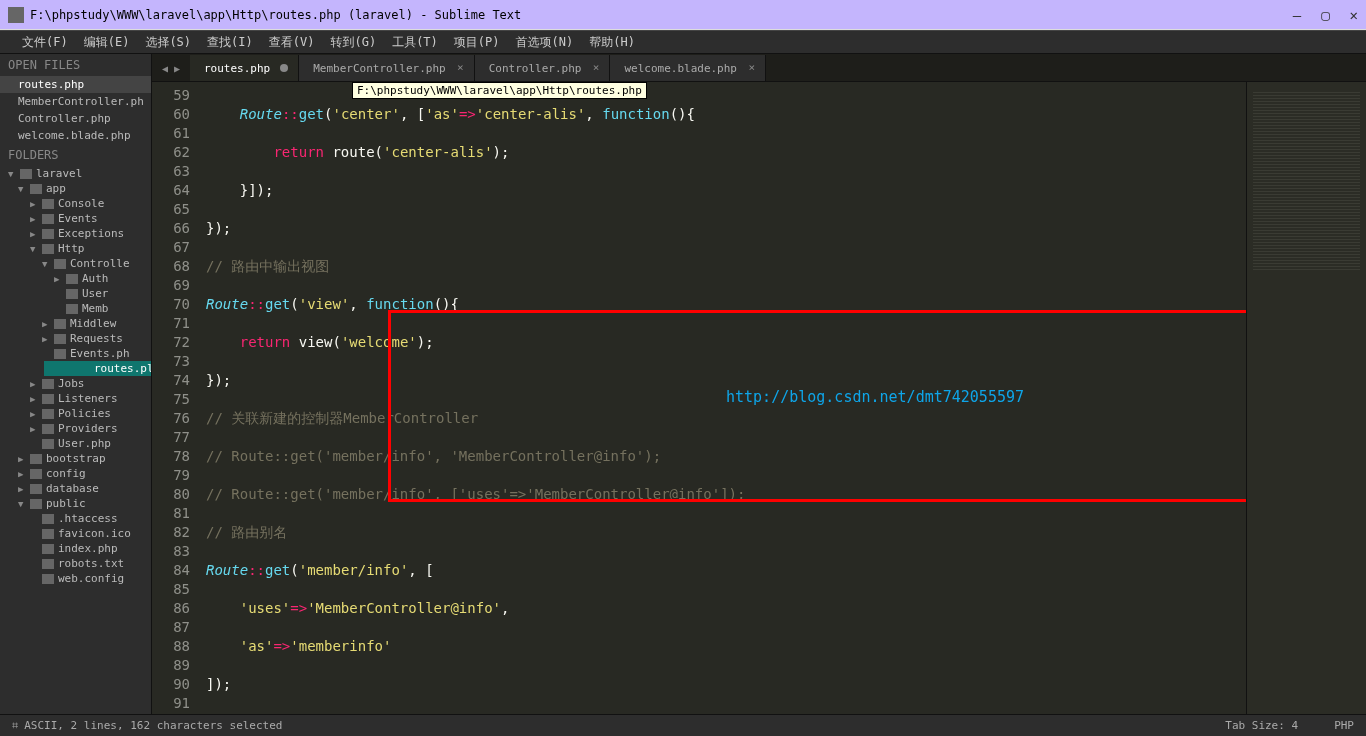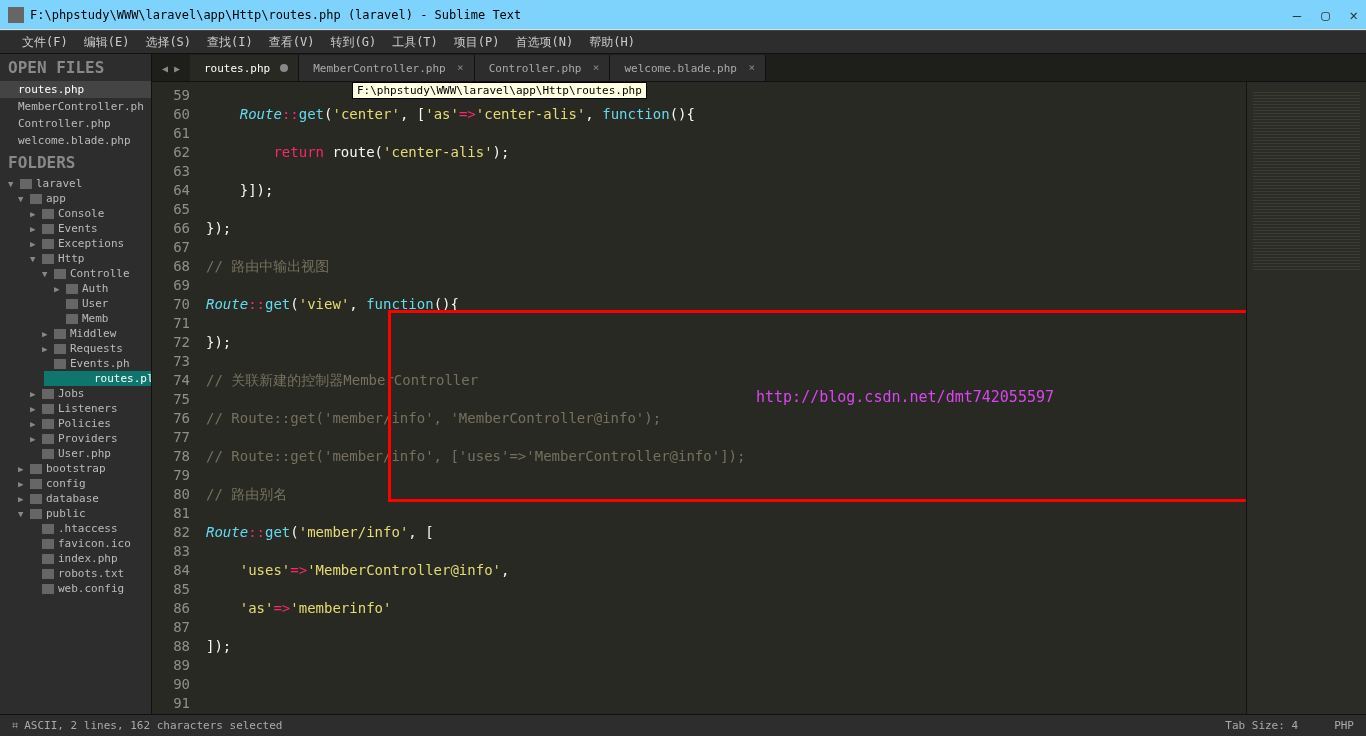--- a/index.html
+++ b/index.html
@@ -1,26 +1,26 @@
 <!DOCTYPE html>
 <html><head>
 <meta charset="utf-8">
 <style>
 * { margin:0; padding:0; box-sizing:border-box; }
 html,body { width:1366px; height:736px; font-family:"Microsoft YaHei",Consolas,monospace; background:#282923; color:#ccc; overflow:hidden; }
-.titlebar { height:30px; background:#7dd3fc; color:#000; display:flex; align-items:center; padding:0 8px; font-size:12px; border-bottom:1px solid #ddd; }
+.titlebar { height:30px; background:#c4b5fd; color:#000; display:flex; align-items:center; padding:0 8px; font-size:12px; border-bottom:1px solid #ddd; }
 .titlebar .app-icon { width:16px; height:16px; background:#666; margin-right:6px; }
 .titlebar .title { flex:1; }
 .titlebar .winbtns { display:flex; gap:20px; font-size:14px; color:#333; }
 .titlebar .winbtns span { cursor:default; }
 .menubar { height:24px; background:#2d2d2d; color:#ccc; display:flex; align-items:center; font-size:12px; padding:0 14px; border-top:1px solid #444; border-bottom:1px solid #111; }
 .menubar .menu-item { padding:0 8px; line-height:24px; }
 .main { display:flex; height:660px; }
 .sidebar { width:152px; background:#2d2d2d; border-right:1px solid #111; font-size:11px; color:#aaa; overflow:hidden; }
-.sidebar .section-label { padding:4px 8px; font-size:16px; color:#888; font-weight:bold; }
+.sidebar .section-label { padding:4px 8px; font-size:12px; color:#888; font-weight:normal; }
 .sidebar .file-item { padding:2px 8px 2px 18px; color:#bbb; white-space:nowrap; overflow:hidden; }
 .sidebar .file-item.sel { background:#444; color:#fff; }
 .sidebar .tree-item { padding:1px 0 1px 8px; white-space:nowrap; color:#bbb; display:flex; align-items:center; gap:4px; }
 .sidebar .tree-item .arrow { width:8px; font-size:9px; color:#888; }
 .sidebar .tree-item .ficon { width:12px; height:10px; background:#666; display:inline-block; }
 .sidebar .ind1{padding-left:18px}.sidebar .ind2{padding-left:30px}.sidebar .ind3{padding-left:42px}.sidebar .ind4{padding-left:54px}
 .sidebar .tree-item.sel { background:#0f766e; color:#fff;margin-left:44px; }
 .tab-strip { height:28px; background:#1e1e1a; display:flex; align-items:flex-end; border-bottom:1px solid #111; }
 .tab-strip .tab-nav { width:38px; height:26px; display:flex; align-items:center; justify-content:center; gap:6px; color:#888; font-size:10px; }
 .tab { height:26px; padding:0 28px 0 14px; font-size:11px; color:#aaa; background:#2d2d2d; border-right:1px solid #111; position:relative; display:flex; align-items:center; }
@@ -31,21 +31,21 @@
 .tooltip { position:absolute; left:200px; top:28px; background:#ffffe1; color:#000; border:1px solid #000; font-size:11px; padding:1px 4px; z-index:10; }
 .editor { flex:1; display:flex; font-family:Consolas,monospace; font-size:14px; line-height:19px; overflow:hidden;justify-content:flex-end; }
 .gutter { width:48px; text-align:right; color:#8f908a; padding:4px 10px 0 0; background:#282923; }
 .code { flex:1; padding:4px 0 0 6px; color:#f8f8f2; white-space:pre; position:relative; }
 .minimap { width:120px; background:#2b2c25; border-left:1px solid #111; position:relative; }
 .minimap .mini-content{position:absolute;top:10px;left:6px;right:6px;height:180px;background:repeating-linear-gradient(#3a3b33,#3a3b33 1px,transparent 1px,transparent 3px);}
 .statusbar { height:22px; background:#2d2d2d; color:#aaa; font-size:11px; display:flex; align-items:center; padding:0 12px; border-top:1px solid #111; }
 .statusbar .sb-left { flex:1; display:flex; align-items:center; gap:6px; }
 .statusbar .sb-right { display:flex; gap:36px; }
 .redbox { position:absolute; border:3px solid #ff0000; left:188px; top:228px; width:878px; height:192px; pointer-events:none; }
-.watermark { position:absolute; left:526px; top:306px; color:#d946ef; font-size:15px; font-family:Consolas,monospace; pointer-events:none;margin-left:30px; }
+.watermark { position:absolute; left:526px; top:306px; color:#0ea5e9; font-size:15px; font-family:Consolas,monospace; pointer-events:none; }
 
 .c-cls{color:#66d9ef;font-style:italic}.c-op{color:#f92672}.c-fn{color:#66d9ef}.c-str{color:#e6db74}.c-kw{color:#f92672}.c-kwit{color:#66d9ef;}.c-cmt{color:#75715e}.c-plain{color:#f8f8f2}
 .sel{background:#49483e;}
 </style>
 </head>
 <body>
 
 <div class="titlebar">
   <div class="app-icon"></div>
   <div class="title">F:\phpstudy\WWW\laravel\app\Http\routes.php (laravel) - Sublime Text</div>
@@ -279,20 +279,21 @@
           <div>90</div>
           <div>91</div>
         </div>
       <div class="code">
 <div>    <span class="c-cls">Route</span><span class="c-op">::</span><span class="c-fn">get</span><span class="c-plain">(</span><span class="c-str">'center'</span><span class="c-plain">, [</span><span class="c-str">'as'</span><span class="c-op">=&gt;</span><span class="c-str">'center-alis'</span><span class="c-plain">, </span><span class="c-kwit">function</span><span class="c-plain">(){</span></div>
 <div>        <span class="c-kw">return</span><span class="c-plain"> route(</span><span class="c-str">'center-alis'</span><span class="c-plain">);</span></div>
 <div>    <span class="c-plain">}]);</span></div>
 <div><span class="c-plain">});</span></div>
 <div><span class="c-cmt">// 路由中输出视图</span></div>
 <div><span class="c-cls">Route</span><span class="c-op">::</span><span class="c-fn">get</span><span class="c-plain">(</span><span class="c-str">'view'</span><span class="c-plain">, </span><span class="c-kwit">function</span><span class="c-plain">(){</span></div>
+<div>    <span class="c-kw">return</span><span class="c-plain"> view(</span><span class="c-str">'welcome'</span><span class="c-plain">);</span></div>
 <div><span class="c-plain">});</span></div>
 <div><span class="c-cmt">// 关联新建的控制器MemberController</span></div>
 <div><span class="c-cmt">// Route::get('member/info', 'MemberController@info');</span></div>
 <div><span class="c-cmt">// Route::get('member/info', ['uses'=&gt;'MemberController@info']);</span></div>
 <div><span class="c-cmt">// 路由别名</span></div>
 <div><span class="c-cls">Route</span><span class="c-op">::</span><span class="c-fn">get</span><span class="c-plain">(</span><span class="c-str">'member/info'</span><span class="c-plain">, [</span></div>
 <div>    <span class="c-str">'uses'</span><span class="c-op">=&gt;</span><span class="c-str">'MemberController@info'</span><span class="c-plain">,</span></div>
 <div>    <span class="c-str">'as'</span><span class="c-op">=&gt;</span><span class="c-str">'memberinfo'</span></div>
 <div><span class="c-plain">]);</span></div>
 <div></div>

